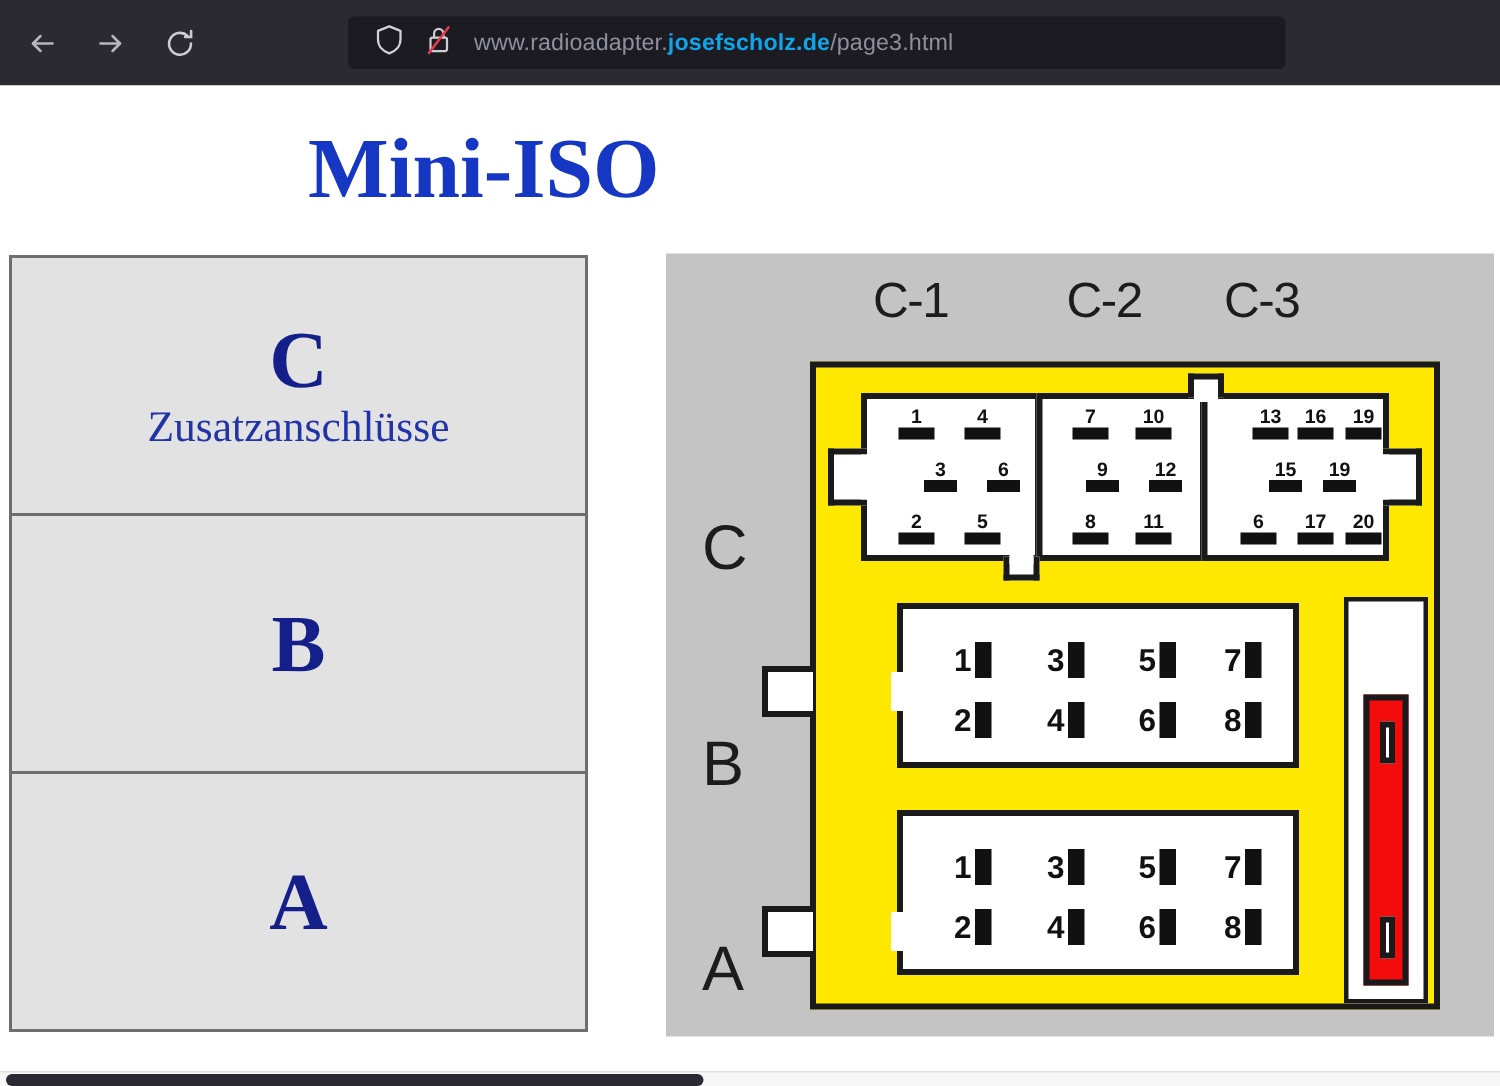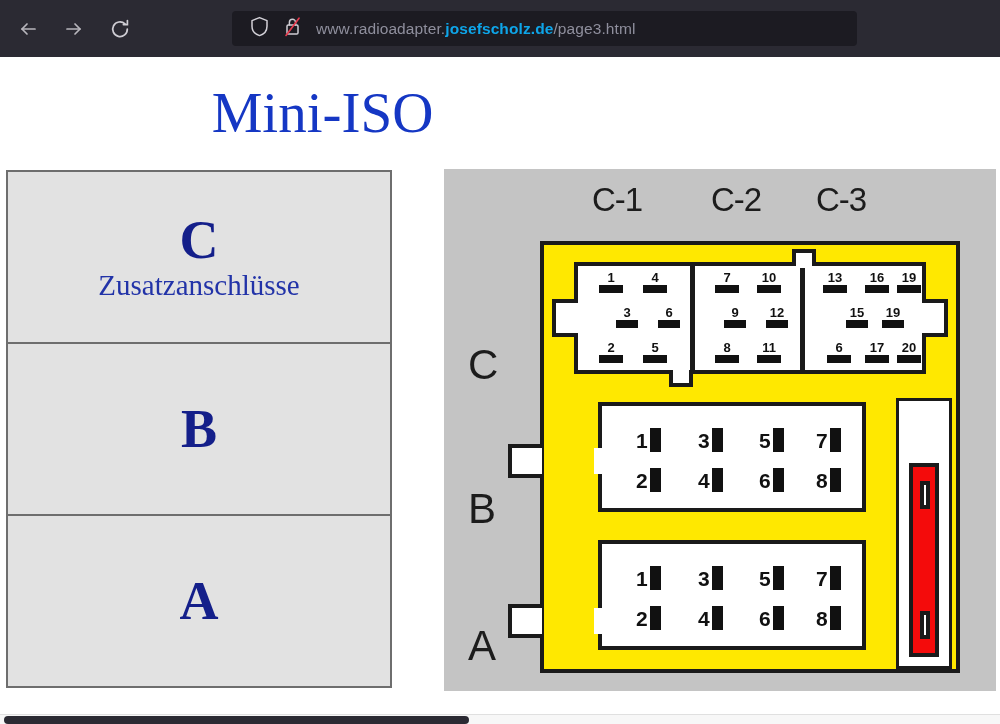--- a/index.html
+++ b/index.html
@@ -54,21 +54,21 @@
     background: #ffffff;
   }
 
   #page-title {
     position: absolute;
     left: 0; top: 27px;
     width: 645px;
     text-align: center;
     color: #1537c4;
     font-family: "Liberation Serif", serif;
-    font-weight: normal;
+    font-weight: bold;
     font-size: 57px;
     letter-spacing: 0px;
     line-height: 1;
   }
 
   
   #legend-table {
     position: absolute;
     left: 6px; top: 113px;
     width: 386px; height: 518px;
@@ -107,21 +107,21 @@
     background: #c4c4c4;
   }
   .c-head {
     position: absolute;
     top: 12px;
     font-family: "Liberation Sans", sans-serif;
     font-size: 33px;
     color: #1c1c1c;
     letter-spacing: -1px;
   }
-  #c-head-1 { left: 148px; }
+  #c-head-1 { left: 138px; }
   #c-head-2 { left: 267px; }
   #c-head-3 { left: 372px; }
 
   .row-letter {
     position: absolute;
     font-family: "Liberation Sans", sans-serif;
     font-size: 42px;
     color: #1c1c1c;
   }
   #row-letter-c { left: 24px; top: 172px; }
@@ -466,21 +466,21 @@
         </div>
         <div class="c-pin" style="left:140px; top:80px;">
           <span class="num">8</span>
           <span class="blade"></span>
         </div>
         <div class="c-pin" style="left:182px; top:80px;">
           <span class="num">11</span>
           <span class="blade"></span>
         </div>
 
-        <div class="c-pin" style="left:248px; top:10px;">
+        <div class="c-pin" style="left:260px; top:10px;">
           <span class="num">13</span>
           <span class="blade"></span>
         </div>
         <div class="c-pin" style="left:290px; top:10px;">
           <span class="num">16</span>
           <span class="blade"></span>
         </div>
         <div class="c-pin" style="left:322px; top:10px;">
           <span class="num">19</span>
           <span class="blade"></span>

